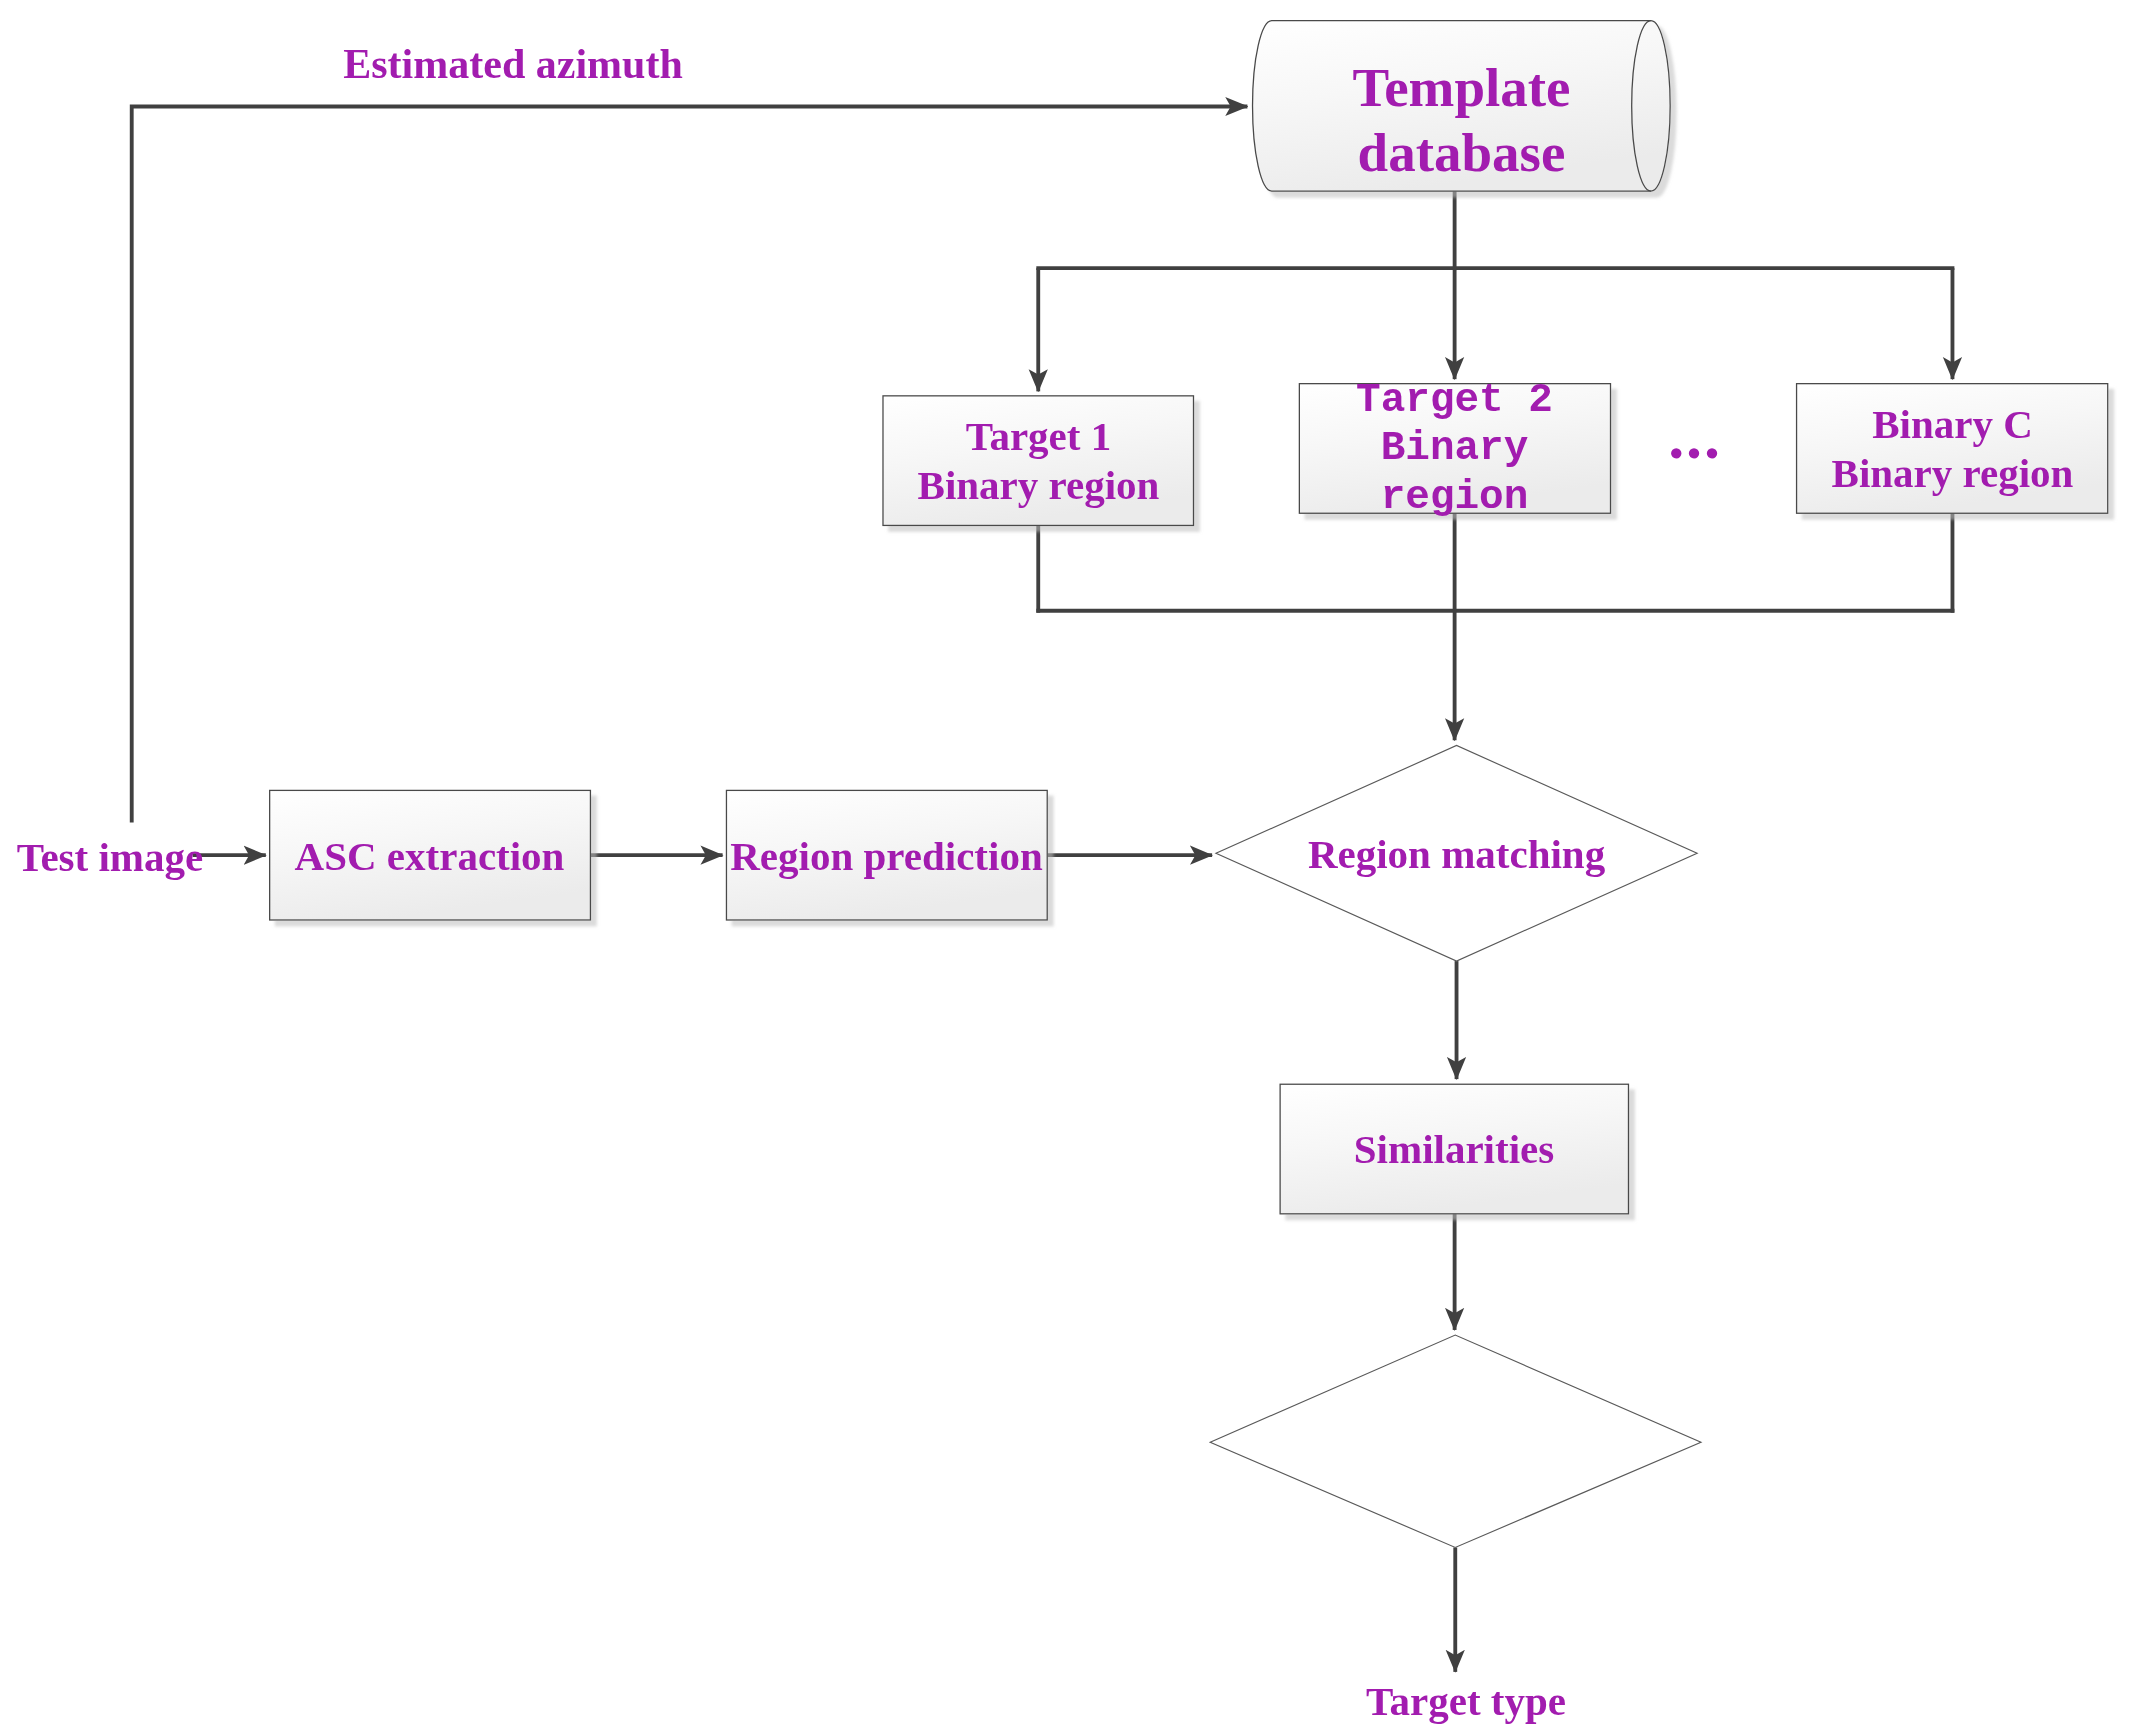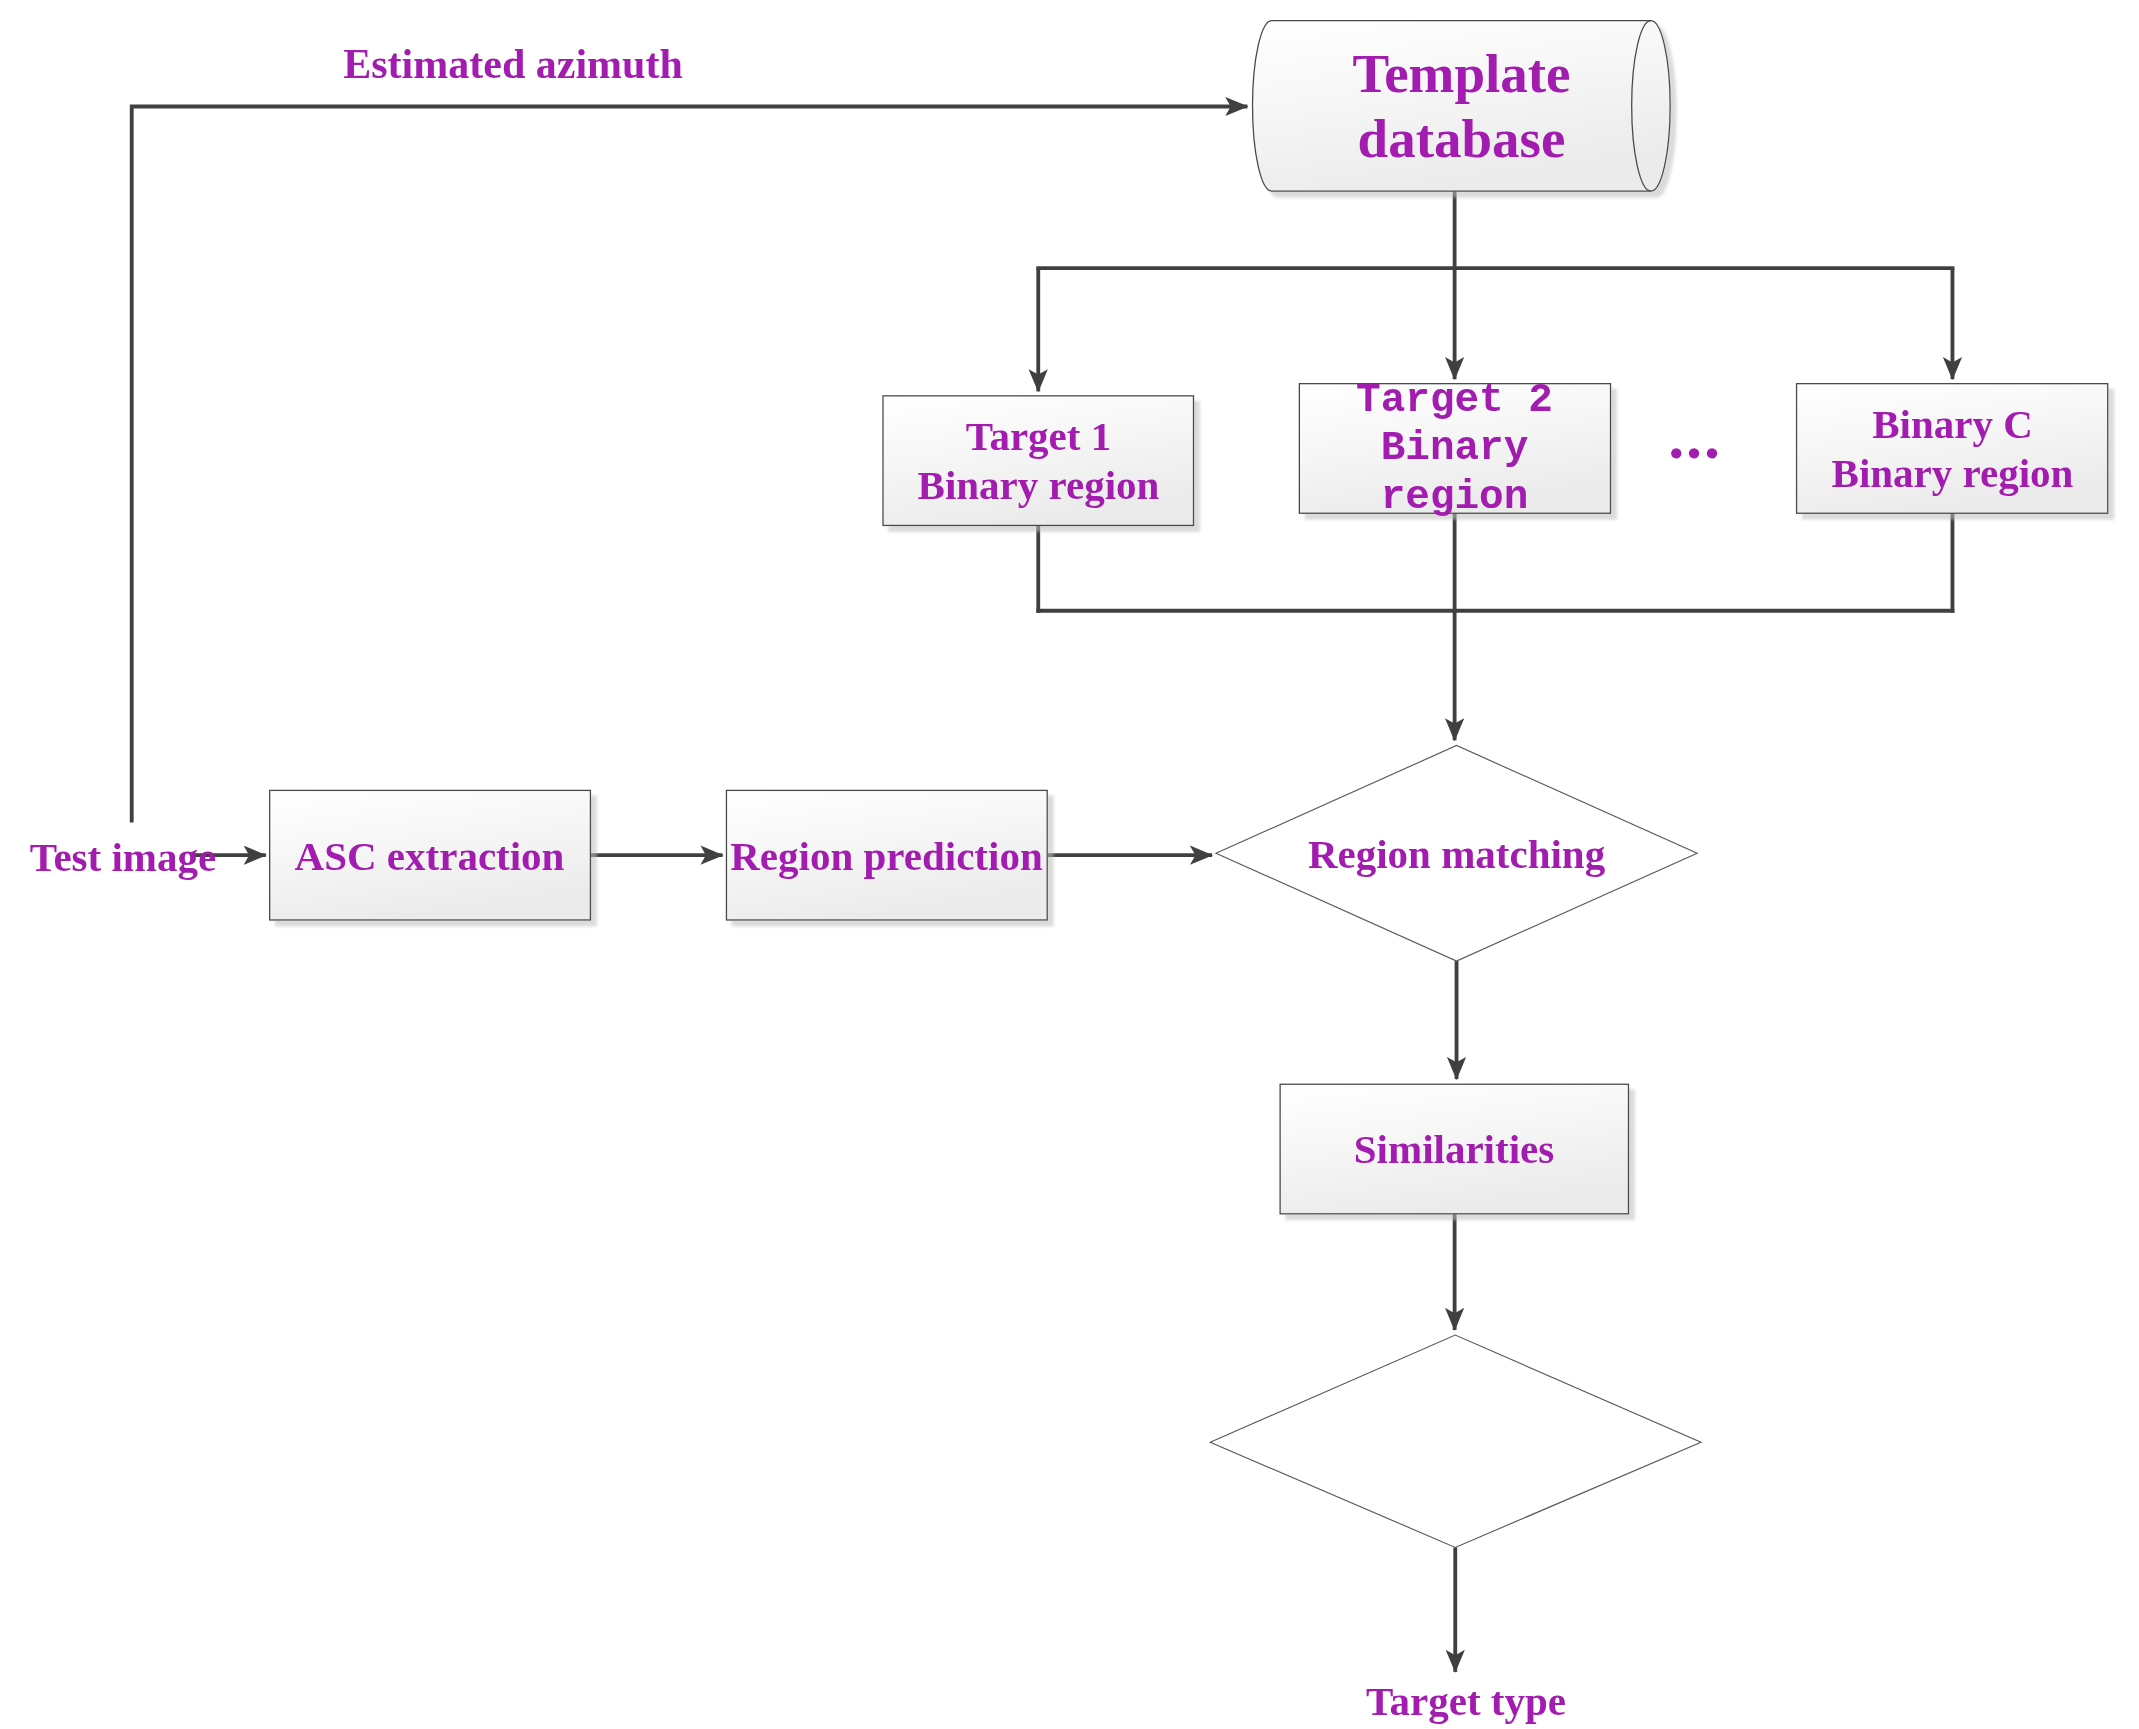--- a/index.html
+++ b/index.html
@@ -86,40 +86,40 @@
       <rect x="1132" y="1232" width="500" height="202" fill="url(#boxGrad)" stroke="#4a4a4a" stroke-width="2"></rect>
       <rect x="1995" y="1690" width="543" height="202" fill="url(#boxGrad)" stroke="#4a4a4a" stroke-width="2"></rect>
     </g>
 
     <path d="M 1895,1330 L 2270,1162 L 2645,1330 L 2270,1498 Z" fill="#ffffff" stroke="#595959" stroke-width="1.8"></path>
     <path d="M 1886,2248 L 2268,2081 L 2651,2248 L 2268,2412 Z" fill="#ffffff" stroke="#595959" stroke-width="1.8"></path>
   </svg>
 
   <div class="lbl annot" style="left:295px;top:40px;width:436px;height:49px;">Estimated azimuth</div>
 
-  <div class="lbl big" style="left:1272px;top:71px;width:379px;height:71px;">Template database</div>
+  <div class="lbl big" style="left:1272px;top:85px;width:379px;height:71px;">Template database</div>
 
   <div class="lbl node" style="left:883px;top:404px;width:311px;height:113px;flex-direction:column;">
     <span>Target 1</span>
     <span>Binary region</span>
   </div>
 
   <div class="lbl node" style="left:1299px;top:392px;width:311px;height:113px;flex-direction:column;font-family:Liberation Mono, monospace;">
     <span>Target 2</span>
     <span>Binary region</span>
   </div>
 
   <div class="lbl dots" style="left:1650px;top:411px;width:90px;height:64px;">...</div>
 
   <div class="lbl node" style="left:1797px;top:392px;width:311px;height:113px;flex-direction:column;">
     <span>Binary C</span>
     <span>Binary region</span>
   </div>
 
-  <div class="lbl node" style="left:17px;top:830px;width:212px;height:54px;text-align:right;">Test image</div>
+  <div class="lbl node" style="left:4px;top:830px;width:212px;height:54px;text-align:right;">Test image</div>
 
   <div class="lbl node" style="left:269px;top:791px;width:321px;height:130px;">ASC extraction</div>
 
   <div class="lbl node" style="left:726px;top:791px;width:321px;height:130px;text-align:center;">Region prediction</div>
 
   <div class="lbl node" style="left:1216px;top:746px;width:481px;height:216px;">Region matching</div>
 
   <div class="lbl node" style="left:1280px;top:1084px;width:348px;height:130px;">Similarities</div>
 
 

